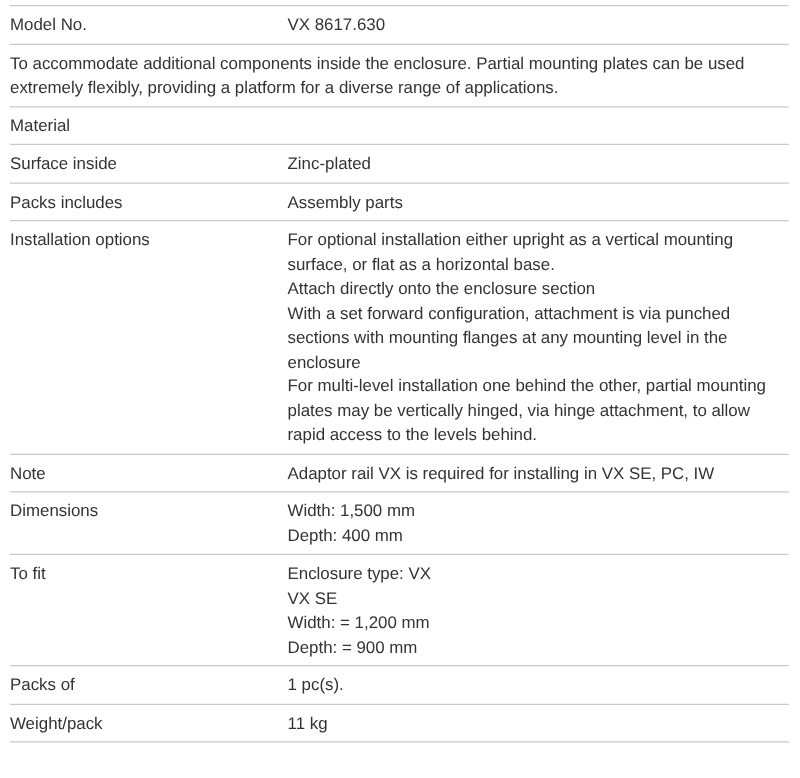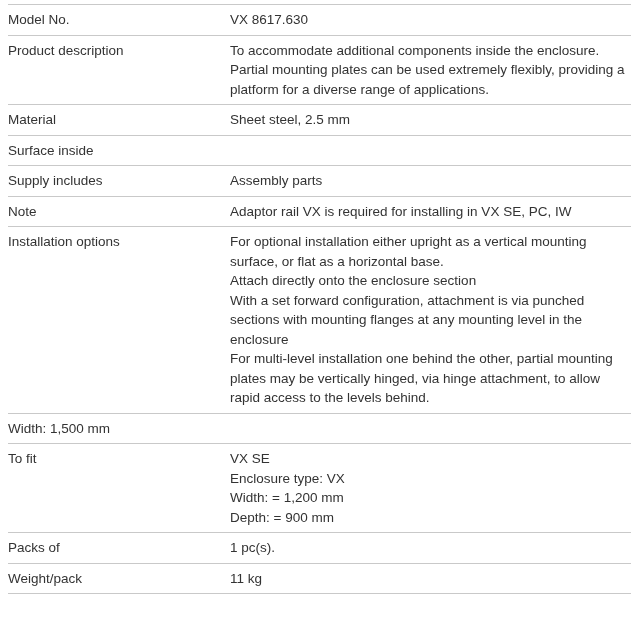--- a/index.html
+++ b/index.html
@@ -51,72 +51,73 @@
   <div class="spec-table">
 
     <div class="row">
       <div class="label">Model No.</div>
       <div class="value">
           <div class="value-line">VX 8617.630</div>
         </div>
     </div>
 
     <div class="row">
-      <div class="label">Product description</div>
       <div class="value">
           <div class="value-line">To accommodate additional components inside the enclosure. Partial mounting plates can be used extremely flexibly, providing a platform for a diverse range of applications.</div>
         </div>
     </div>
 
     <div class="row">
       <div class="label">Material</div>
+    </div>
+
+    <div class="row">
+      <div class="label">Surface inside</div>
       <div class="value">
-          <div class="value-line">Sheet steel, 2.5 mm</div>
+          <div class="value-line">Zinc-plated</div>
         </div>
     </div>
 
     <div class="row">
-      <div class="label">Surface inside</div>
-    </div>
-
-    <div class="row">
-      <div class="label">Supply includes</div>
+      <div class="label">Packs includes</div>
       <div class="value">
           <div class="value-line">Assembly parts</div>
-        </div>
-    </div>
-
-    <div class="row">
-      <div class="label">Note</div>
-      <div class="value">
-          <div class="value-line">Adaptor rail VX is required for installing in VX SE, PC, IW</div>
         </div>
     </div>
 
     <div class="row">
       <div class="label">Installation options</div>
       <div class="value">
           <div class="value-line">For optional installation either upright as a vertical mounting surface, or flat as a horizontal base.</div>
           <div class="value-line">Attach directly onto the enclosure section</div>
           <div class="value-line">With a set forward configuration, attachment is via punched sections with mounting flanges at any mounting level in the enclosure</div>
           <div class="value-line">For multi-level installation one behind the other, partial mounting plates may be vertically hinged, via hinge attachment, to allow rapid access to the levels behind.</div>
         </div>
     </div>
 
     <div class="row">
+      <div class="label">Note</div>
+      <div class="value">
+          <div class="value-line">Adaptor rail VX is required for installing in VX SE, PC, IW</div>
+        </div>
+    </div>
+
+    <div class="row">
+      <div class="label">Dimensions</div>
       <div class="value">
           <div class="value-line">Width: 1,500 mm</div>
+          <div class="value-line">Depth: 400 mm</div>
         </div>
     </div>
 
     <div class="row">
       <div class="label">To fit</div>
       <div class="value">
+          <div class="value-line">Enclosure type: VX</div>
           <div class="value-line">VX SE</div>
-          <div class="value-line">Enclosure type: VX</div>
           <div class="value-line">Width: = 1,200 mm</div>
           <div class="value-line">Depth: = 900 mm</div>
         </div>
     </div>
 
     <div class="row">
       <div class="label">Packs of</div>
       <div class="value">
           <div class="value-line">1 pc(s).</div>
         </div>

